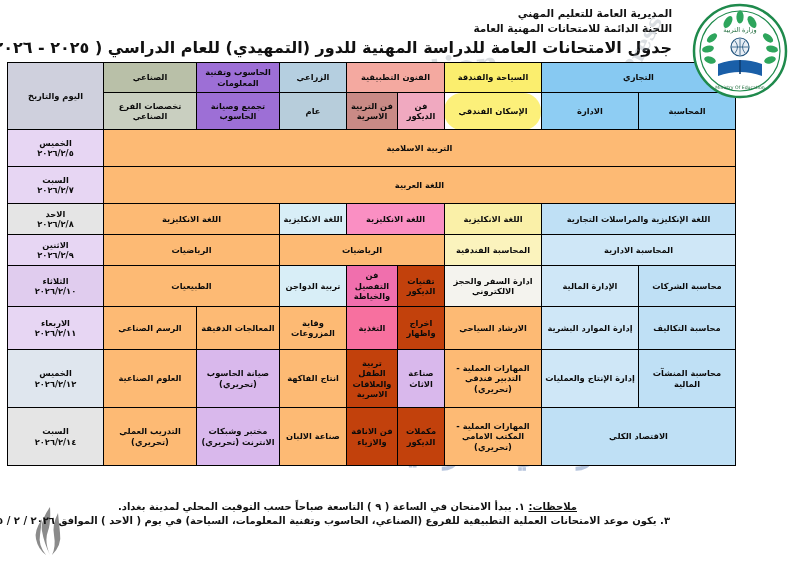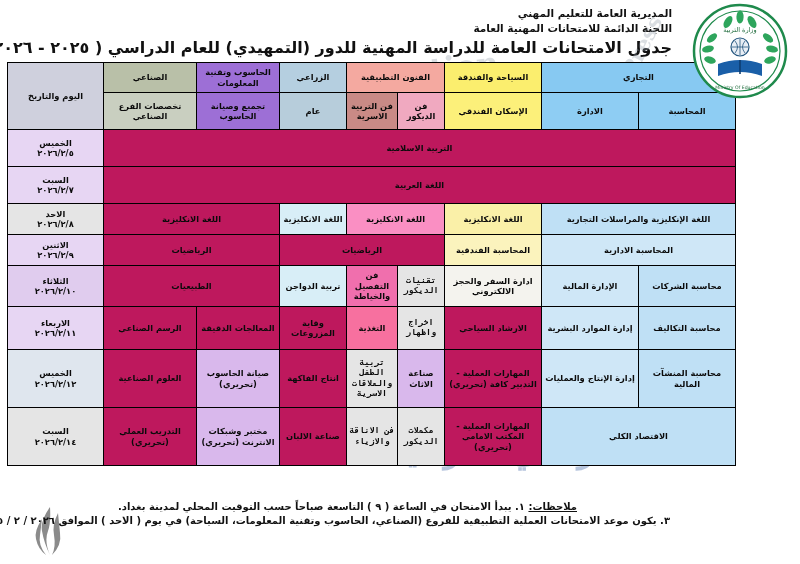--- a/index.html
+++ b/index.html
@@ -71,32 +71,32 @@
   .c-industrial{background:#b9c0a8;}
   .c-industrial-s{background:#c9cfc0;}
   .c-computer{background:#9d6fd6;}
   .c-computer-s{background:#9d6fd6;}
   .c-agri{background:#b5cfe0;}
   .c-agri-s{background:#b7cddb;}
   .c-arts{background:#f4a9a0;margin-left:24px;}
   .c-arts-fam{background:#c98a86;}
   .c-arts-dec{background:#f0a9c0;margin-top:8px;}
   .c-tour{background:#fbee6e;}
-  .c-tour-s{background:#fcf07a;}
+  .c-tour-s{background:#fcf07a;border-radius:18px;}
   .c-comm{background:#87c9f2;}
   .c-comm-s{background:#8ecdf3;}
   .c-day{background:#cfd0dd;}
 
   
-  .t-white{background:#be185d;}
+  .t-white{background:#fdba74;}
   .t-blue{background:#bfe0f5;}
   .t-blue2{background:#cfe7f7;}
   .t-cyan{background:#d8eef7;}
   .t-pink{background:#fa8fc3;}
-  .t-pink2{background:#e5e5e5;font-family:Liberation Mono, monospace;}
+  .t-pink2{background:#c2410c;}
   .t-pinkd{background:#f7709f;}
   .t-yellow{background:#faf0a8;}
   .t-yellow2{background:#fbf3bd;}
   .t-lav{background:#e0ccee;}
   .t-lav2{background:#d9b8ec;}
   .t-lav3{background:#e7d6f3;}
   .t-pale{background:#f4f3ee;}
   .t-rose{background:#e5e5e5;}
   .t-grayb{background:#dfe6ee;}
   .t-magenta{background:#f06fad;margin-top:12px;}
@@ -295,21 +295,21 @@
     <td class="dcell t-white">الرسم الصناعي</td>
     <td class="day t-lav3">
       <div>الاربعاء</div>
       <div>٢٠٢٦/٢/١١</div>
     </td>
   </tr>
 
   <tr style="height:58px">
     <td class="dcell t-blue">محاسبة المنشآت المالية</td>
     <td class="dcell t-blue2">إدارة الإنتاج والعمليات</td>
-    <td class="dcell t-white">المهارات العملية - التدبير كافة (تحريري)</td>
+    <td class="dcell t-white">المهارات العملية - التدبير فندقي (تحريري)</td>
     <td class="dcell t-lav2">صناعة الاثاث</td>
     <td class="dcell t-pink2">تربية الطفل والعلاقات الاسرية</td>
     <td class="dcell t-white">انتاج الفاكهة</td>
     <td class="dcell t-lav2">صيانة الحاسوب (تحريري)</td>
     <td class="dcell t-white">العلوم الصناعية</td>
     <td class="day t-grayb">
       <div>الخميس</div>
       <div>٢٠٢٦/٢/١٢</div>
     </td>
   </tr>

